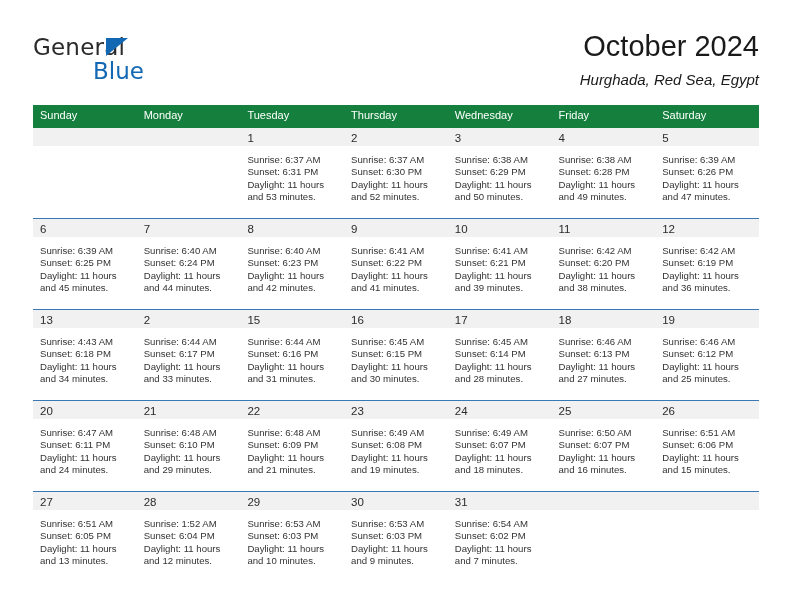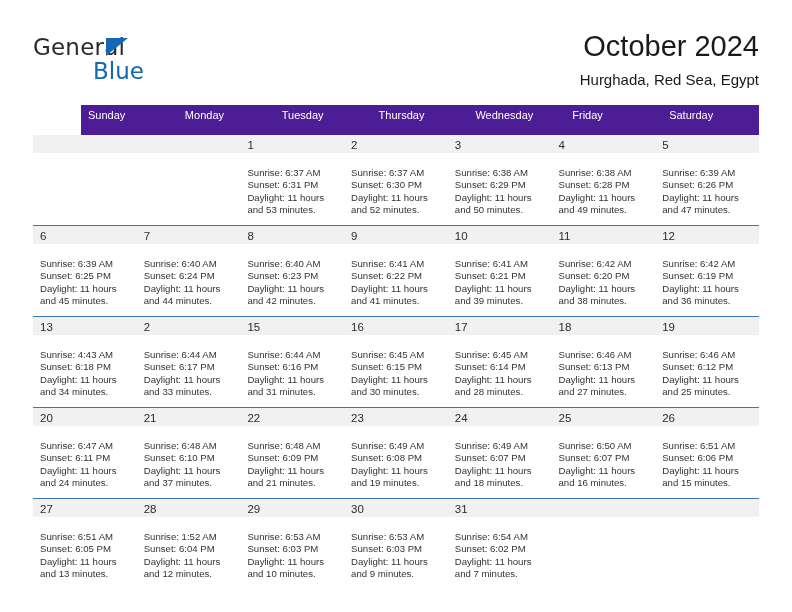--- a/index.html
+++ b/index.html
@@ -80,34 +80,34 @@
     line-height: 36px;
     white-space: nowrap;
   }
   .cal-subtitle {
     font-size: 15px;
     font-weight: 400;
     color: #1a1a1a;
     line-height: 22px;
     margin-top: 5px;
     white-space: nowrap;
+    font-style: italic;
   }
 
   
   .calendar {
     position: absolute;
     left: 33px;
     top: 105px;
     width: 726px;
   }
   .dow-row {
     display: flex;
-    background: #4c1d95;
-    height: 30px;
-    margin-left: 48px;
+    background: #15803d;
+    height: 23px;
   }
   .dow-cell {
     width: 103.71px;
     box-sizing: border-box;
     padding-left: 7px;
     color: #ffffff;
     font-size: 11px;
     line-height: 21px;
     white-space: nowrap;
   }
@@ -131,21 +131,21 @@
     background: #f1f1f1;
     padding-left: 7px;
     box-sizing: border-box;
   }
   .day-num {
     font-size: 11.5px;
     line-height: 18px;
     color: #2b2b2b;
   }
   .day-body {
-    padding: 14px 6px 0 7px;
+    padding: 8px 6px 0 7px;
   }
   .day-line {
     font-size: 9.6px;
     line-height: 12.4px;
     color: #333333;
     white-space: nowrap;
   }
   .day-cell.empty .day-num-band {
     background: #f1f1f1;
   }
@@ -389,21 +389,21 @@
           <div class="day-line">Daylight: 11 hours</div>
           <div class="day-line">and 24 minutes.</div>
         </div>
       </div>
       <div class="day-cell">
         <div class="day-num-band"><span class="day-num">21</span></div>
         <div class="day-body">
           <div class="day-line">Sunrise: 6:48 AM</div>
           <div class="day-line">Sunset: 6:10 PM</div>
           <div class="day-line">Daylight: 11 hours</div>
-          <div class="day-line">and 37 minutes.</div>
+          <div class="day-line">and 29 minutes.</div>
         </div>
       </div>
       <div class="day-cell">
         <div class="day-num-band"><span class="day-num">22</span></div>
         <div class="day-body">
           <div class="day-line">Sunrise: 6:48 AM</div>
           <div class="day-line">Sunset: 6:09 PM</div>
           <div class="day-line">Daylight: 11 hours</div>
           <div class="day-line">and 21 minutes.</div>
         </div>

